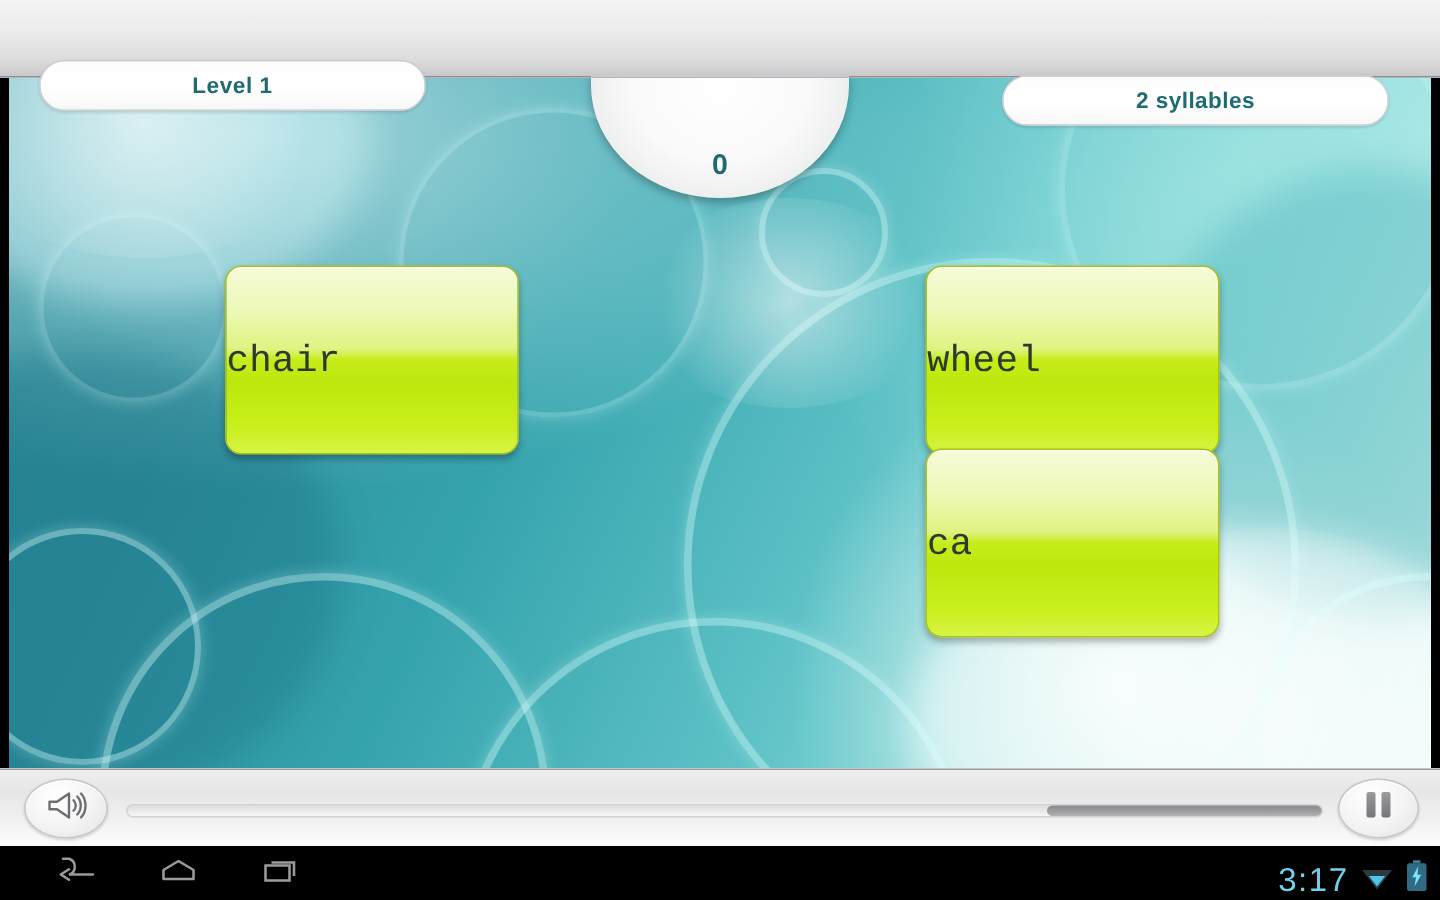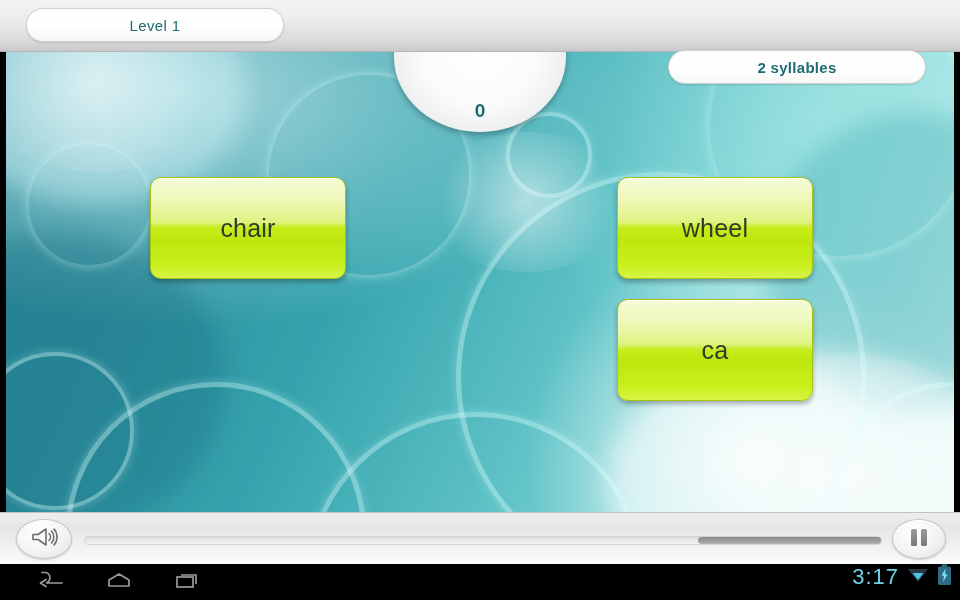--- a/index.html
+++ b/index.html
@@ -44,22 +44,23 @@
     display: flex;
     align-items: center;
     justify-content: center;
     color: #1f6b72;
     box-sizing: border-box;
   }
   .pill-level {
     left: 26px;
     width: 258px;
     font-size: 15px;
-    font-weight: normal;
+    font-weight: bold;
     letter-spacing: 0.4px;
+    margin-top: 32px;
   }
   .pill-title {
     left: 322px;
     width: 312px;
     height: 40px;
     top: 5px;
     border-radius: 20px;
     font-size: 23px;
     font-weight: bold;
     letter-spacing: 0.5px;
@@ -138,30 +139,31 @@
   .tiles {
     position: absolute;
     left: 0; top: 0;
     width: 948px;
     height: 460px;
     z-index: 15;
   }
   .tile {
     position: absolute;
     width: 196px;
-    height: 102px;
+    height: 126px;
     border-radius: 11px;
     border: 1px solid #a8c317;
     background: linear-gradient(to bottom, #f5fbd8 0%, #eef8b9 22%, #dff381 44%, #c6ec1a 50%, #bde70d 62%, #c9ef1c 86%, #d7f446 100%);
     box-shadow: 0 3px 5px rgba(0,0,0,0.30), inset 0 1px 0 rgba(255,255,255,0.85);
     display: flex;
     align-items: center;
-    justify-content: center;
+    justify-content: flex-start;
     box-sizing: border-box;
     cursor: pointer;
+    font-family: Liberation Mono, monospace;
   }
   .tile-label {
     font-size: 25px;
     color: #2d3b2b;
     letter-spacing: 0.2px;
   }
 
   
   .r0 { top: 125px; }
   .r1 { top: 247px; }
@@ -253,21 +255,21 @@
   .nav-back { left: 27px; }
   .nav-home { left: 96px; }
   .nav-recent { left: 165px; }
 
   .status-area {
     position: absolute;
     right: 8px;
     top: 0;
     height: 36px;
     display: flex;
-    align-items: flex-start;
+    align-items: flex-end;
     gap: 7px;
   }
   .clock {
     font-size: 22px;
     color: #6fd2e8;
     letter-spacing: 1px;
     font-family: "Liberation Sans", sans-serif;
   }
 </style>
 </head>

